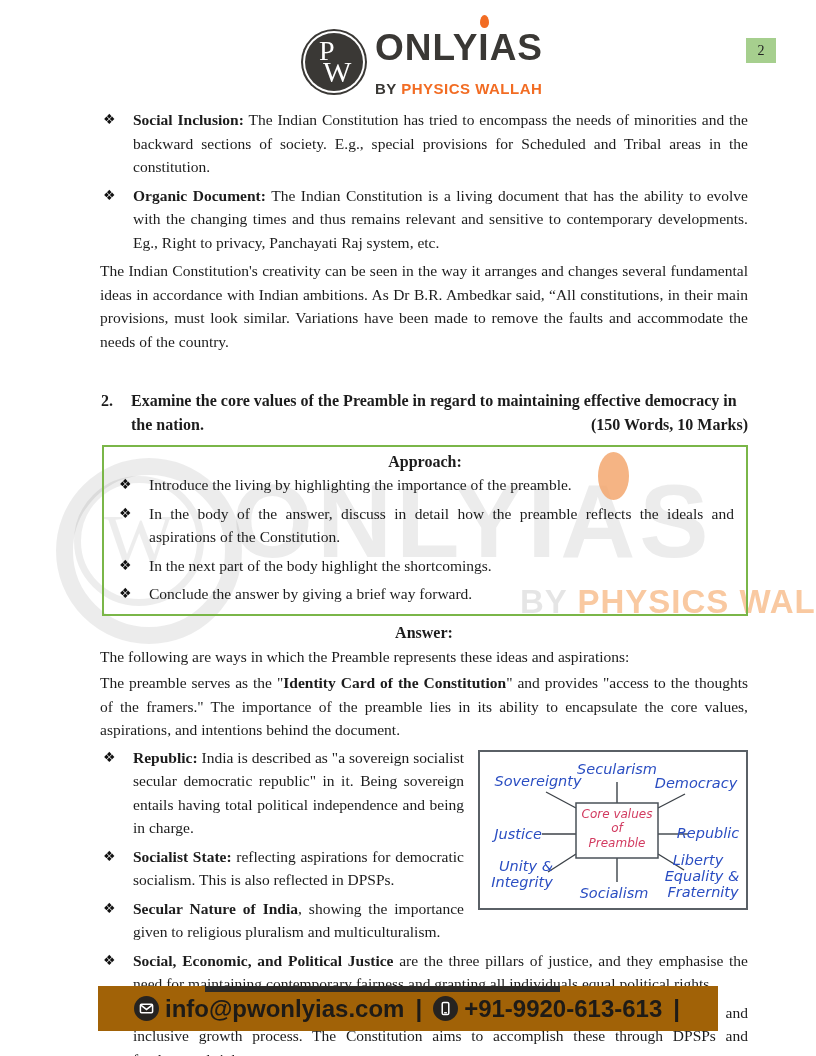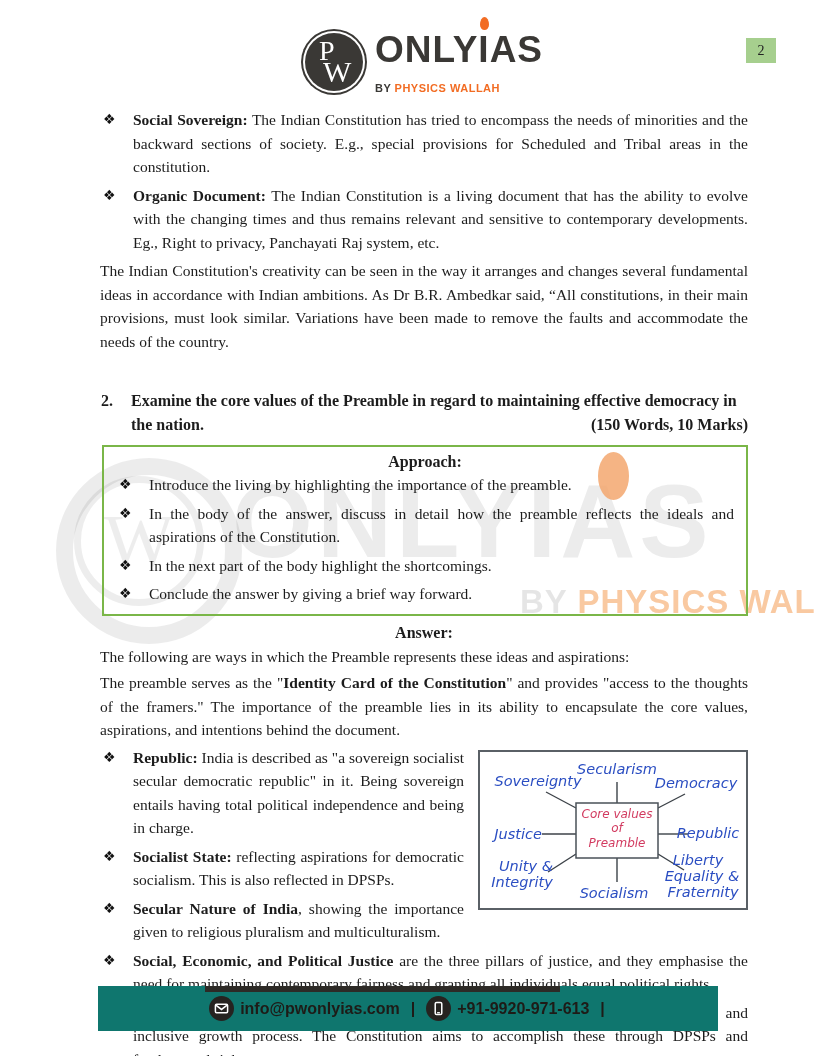--- a/index.html
+++ b/index.html
@@ -47,21 +47,21 @@
   }
   .pw-circle .p{position:absolute; left:14px; top:2px; font-size:28px;}
   .pw-circle .w{position:absolute; left:18px; top:22px; font-size:30px;}
   .brand-block{font-family:"Liberation Sans",sans-serif; line-height:1;}
   .brand-main{font-weight:bold; font-size:37px; letter-spacing:1px; color:#3a3835; position:relative;}
   .brand-main .i-slot{position:relative;}
   .brand-main .i-slot::before{
     content:""; position:absolute; left:2px; top:-12px; width:9px; height:13px;
     background:#f26c23; border-radius:50% 50% 50% 50%/60% 60% 40% 40%;
   }
-  .brand-tag{font-size:11px; font-weight:bold; letter-spacing:0.5px; margin-top:15px;}
+  .brand-tag{font-size:15px; font-weight:bold; letter-spacing:0.5px; margin-top:15px;}
   .brand-tag .by{color:#3a3835;}
   .brand-tag .orange{color:#f26c23;}
   .page-badge{
     position:absolute; z-index:2; right:40px; top:38px; width:30px; height:25px;
     background:#a6cf8e; display:flex; align-items:center; justify-content:center;
     font-size:14px; color:#222;
   }
   
   .body-text{font-size:15.5px; line-height:23.5px; text-align:justify;}
   .blist{margin:6px 0 0 0; padding:0; list-style:none;}
@@ -84,23 +84,23 @@
   
   .diagram{
     float:right; width:266px; height:156px; border:2px solid #5a6066;
     margin:4px 0 8px 14px; background:#fff;
   }
   .answer-bullets{margin-top:4px;}
   .answer-bullets::after{content:""; display:block; clear:both;}
   
   .footer{
     position:absolute; z-index:1; left:98px; top:986px; width:620px; height:45px;
-    background:#0f766e; display:flex; align-items:center; justify-content:center;
+    background:#a16207; display:flex; align-items:center; justify-content:center;
     gap:9px; font-family:"Liberation Sans",sans-serif; font-weight:bold;
-    font-size:16px; color:#1e1b17;
+    font-size:24px; color:#1e1b17;
   }
   .footer .fold{position:absolute; top:0; left:107px; width:355px; height:6px; background:#2d2a26;}
   .f-icon{
     width:25px; height:25px; border-radius:50%; background:#262320; flex:0 0 auto;
     display:flex; align-items:center; justify-content:center;
   }
   .f-sep{font-weight:bold; color:#1e1b17; margin:0 2px;}
   .f-item{display:flex; align-items:center; gap:6px;}
 </style>
 </head>
@@ -127,21 +127,21 @@
       </div>
       <div class="brand-block">
         <div class="brand-main"><span>ONLY</span><span class="i-slot">I</span><span>AS</span></div>
         <div class="brand-tag"><span class="by">BY </span><span class="orange">PHYSICS WALLAH</span></div>
       </div>
     </div>
 
     <ul class="blist body-text" style="margin-top:10px;">
       <li>
         <span class="glyph">❖</span>
-        <span class="bold">Social Sovereign:</span><span> The Indian Constitution has tried to encompass the needs of minorities and the backward sections of society. E.g., special provisions for Scheduled and Tribal areas in the constitution.</span>
+        <span class="bold">Social Inclusion:</span><span> The Indian Constitution has tried to encompass the needs of minorities and the backward sections of society. E.g., special provisions for Scheduled and Tribal areas in the constitution.</span>
       </li>
       <li>
         <span class="glyph">❖</span>
         <span class="bold">Organic Document:</span><span> The Indian Constitution is a living document that has the ability to evolve with the changing times and thus remains relevant and sensitive to contemporary developments. Eg., Right to privacy, Panchayati Raj system, etc.</span>
       </li>
     </ul>
 
     <p class="para body-text">The Indian Constitution's creativity can be seen in the way it arranges and changes several fundamental ideas in accordance with Indian ambitions. As Dr B.R. Ambedkar said, “All constitutions, in their main provisions, must look similar. Variations have been made to remove the faults and accommodate the needs of the country.</p>
 
     <div class="question">
@@ -221,18 +221,18 @@
       <span>info@pwonlyias.com</span>
     </div>
     <span class="f-sep">|</span>
     <div class="f-item">
       <span class="f-icon">
         <svg width="15" height="15" viewBox="0 0 16 16">
             <rect x="4.5" y="1.5" width="7" height="13" rx="1.5" fill="none" stroke="#fff" stroke-width="1.6"></rect>
             <line x1="6.5" y1="12.5" x2="9.5" y2="12.5" stroke="#fff" stroke-width="1.4"></line>
           </svg>
       </span>
-      <span>+91-9920-971-613</span>
+      <span>+91-9920-613-613</span>
     </div>
     <span class="f-sep">|</span>
   </div>
 
 </div>
 
 </body></html>

